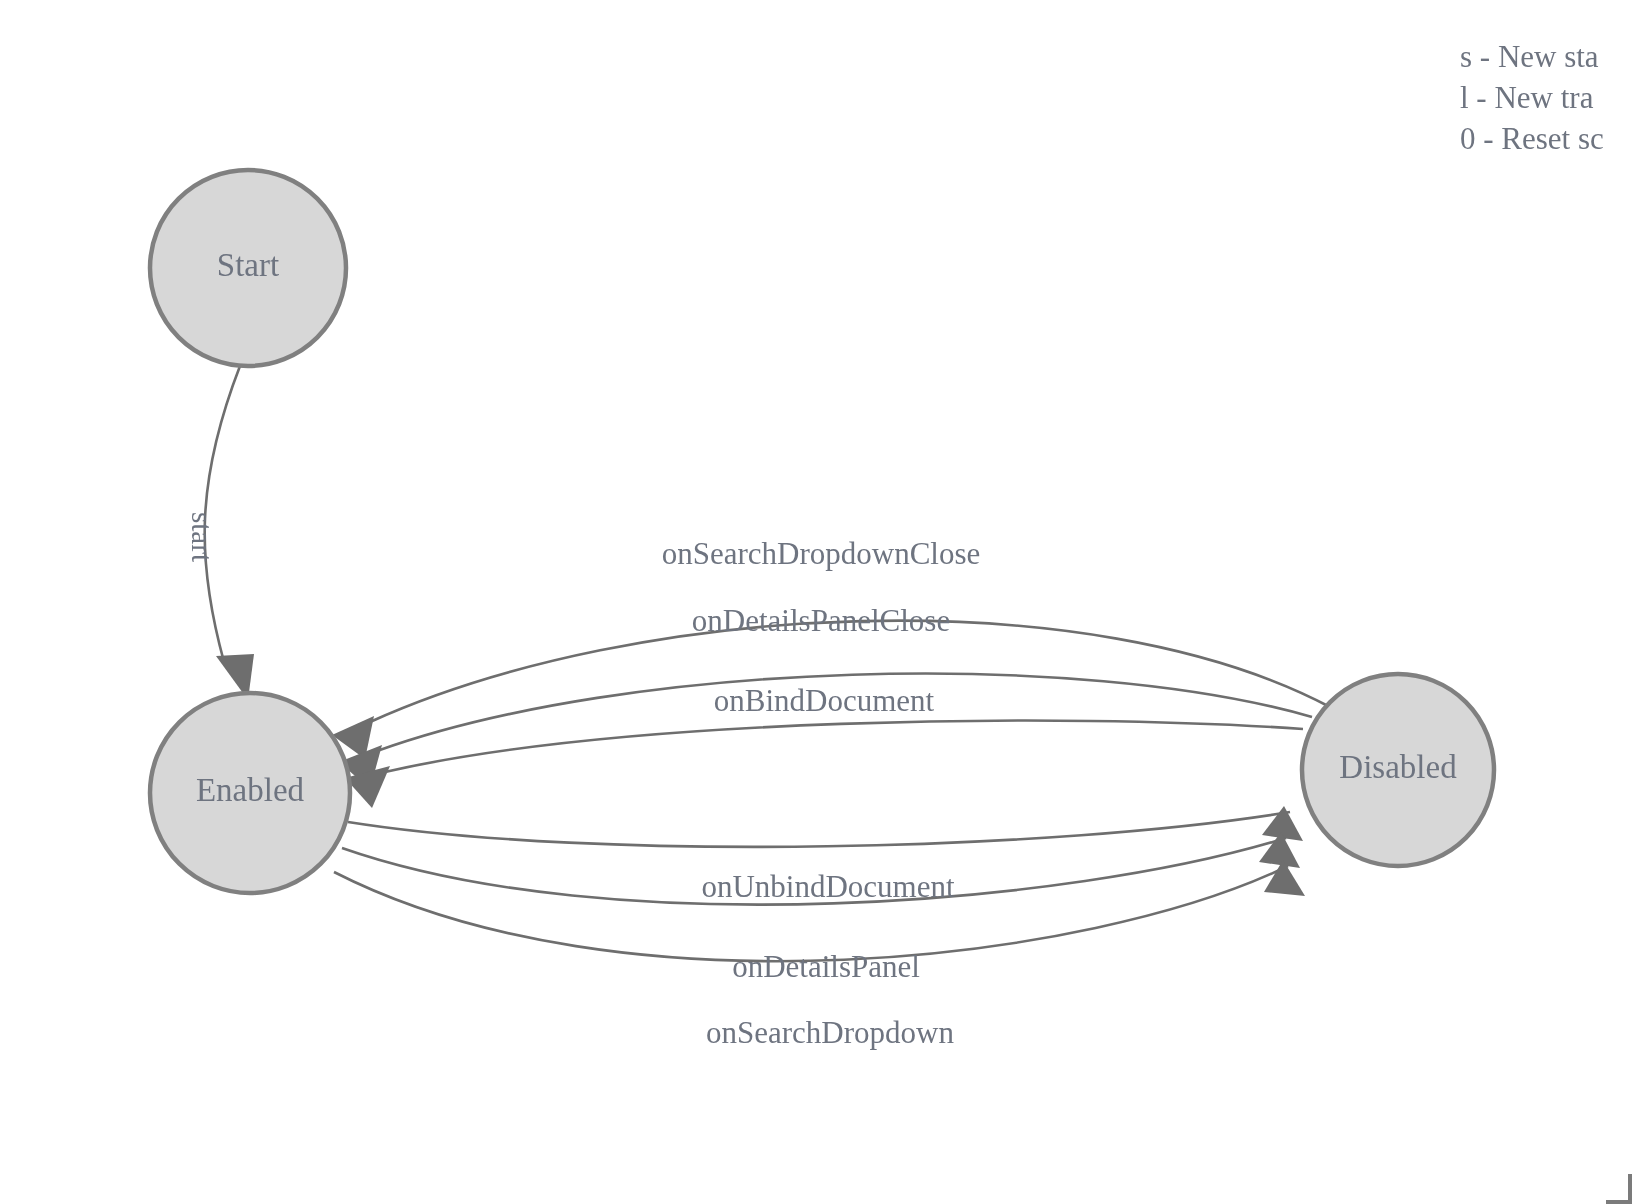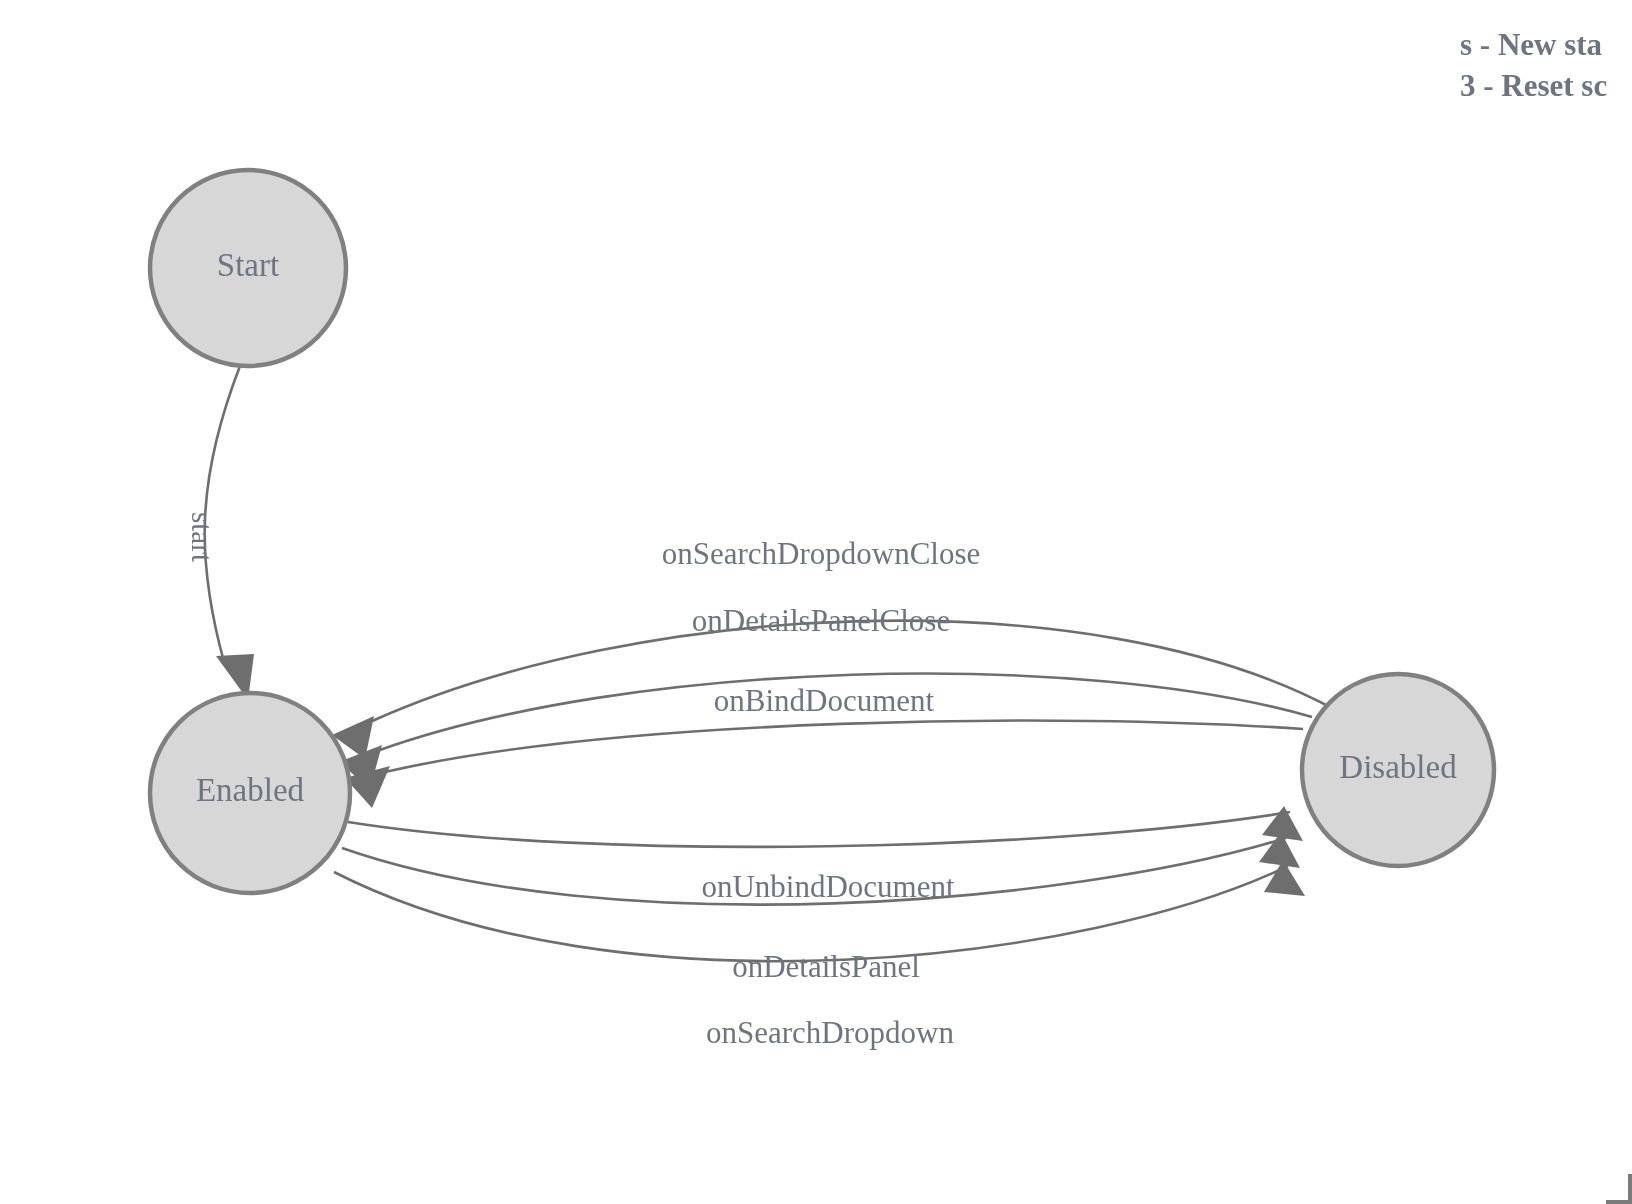--- a/index.html
+++ b/index.html
@@ -42,26 +42,25 @@
   }
   .start-edge-label {
     font-family: "Liberation Serif", "DejaVu Serif", serif;
     fill: #6e7480;
     font-size: 29px;
     text-anchor: middle;
   }
   #help-panel {
     position: absolute;
     right: 0;
-    top: 4px;
+    top: 16px;
     width: 200px;
     padding-top: 20px;
     overflow: hidden;
     white-space: nowrap;
-    font-weight: bold;
   }
   .help-line {
     font-family: "Liberation Serif", "DejaVu Serif", serif;
     font-size: 31px;
     line-height: 41px;
     color: #6e7480;
     white-space: nowrap;
     padding-left: 28px;
   }
   #corner-handle {
@@ -137,18 +136,19 @@
     <text class="edge-label" x="826" y="977">onDetailsPanel</text>
 
     <text class="edge-label" x="830" y="1043">onSearchDropdown</text>
 
     <text class="start-edge-label" x="192" y="537" transform="rotate(90 192 537)">start</text>
 
   </svg>
 
   <div id="help-panel">
     <div class="help-line">s - New sta</div>
-    <div class="help-line">3 - Reset sc</div>
+    <div class="help-line">l - New tra</div>
+    <div class="help-line">0 - Reset sc</div>
   </div>
 
   <div id="corner-handle"></div>
 
 </div>
 
 </body></html>

